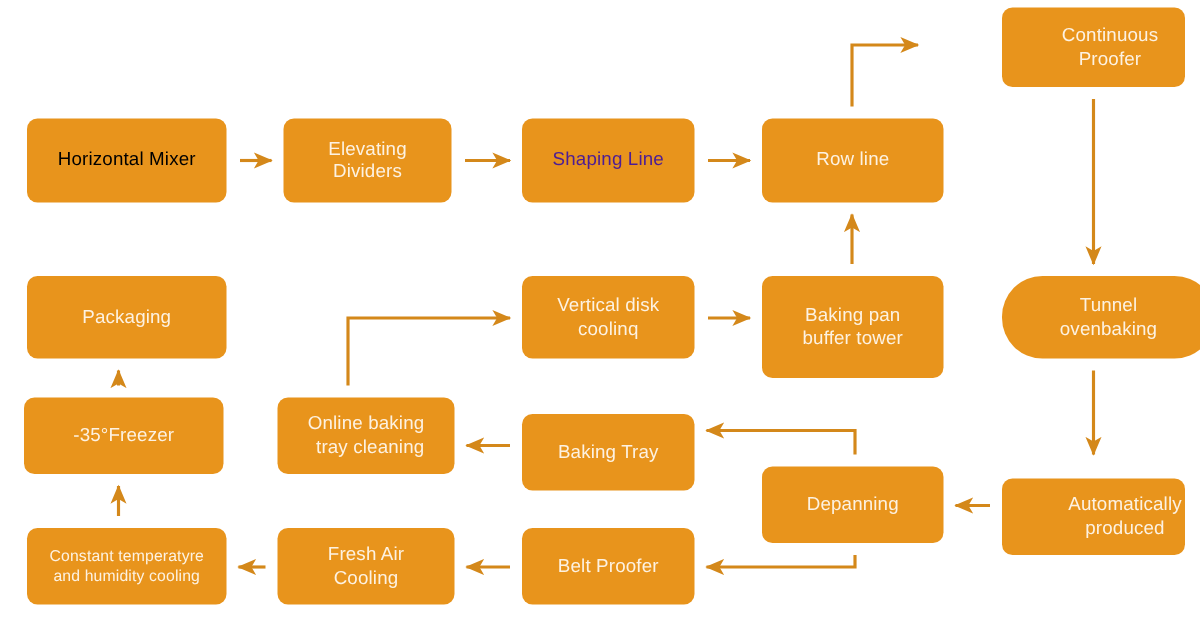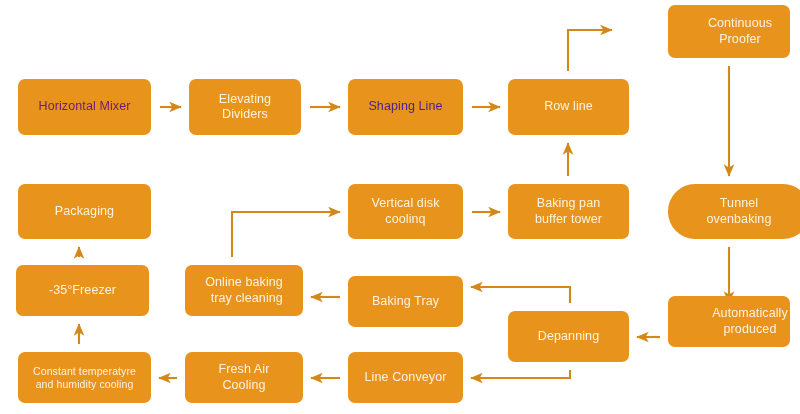--- a/index.html
+++ b/index.html
@@ -71,40 +71,40 @@
         <path d="M 79 344 L 79 324" fill="none" stroke="#d4881a" stroke-width="2.1" stroke-linecap="butt" stroke-linejoin="miter" marker-end="url(#arrowhead)"></path>
         <path d="M 79 257 L 79 247" fill="none" stroke="#d4881a" stroke-width="2.1" stroke-linecap="butt" stroke-linejoin="miter" marker-end="url(#arrowhead)"></path>
         <path d="M 340 297 L 311 297" fill="none" stroke="#d4881a" stroke-width="2.1" stroke-linecap="butt" stroke-linejoin="miter" marker-end="url(#arrowhead)"></path>
         <path d="M 232 257 L 232 212 L 340 212" fill="none" stroke="#d4881a" stroke-width="2.1" stroke-linecap="butt" stroke-linejoin="miter" marker-end="url(#arrowhead)"></path>
         <path d="M 472 212 L 500 212" fill="none" stroke="#d4881a" stroke-width="2.1" stroke-linecap="butt" stroke-linejoin="miter" marker-end="url(#arrowhead)"></path>
         <path d="M 568 176 L 568 143" fill="none" stroke="#d4881a" stroke-width="2.1" stroke-linecap="butt" stroke-linejoin="miter" marker-end="url(#arrowhead)"></path>
       </g>
   </svg>
 
   <div id="node-group">
-      <div class="node" style="left: 18px; top: 79px; width: 133px; height: 56px; background: rgb(232, 148, 28); color: #701a75;"><span>Horizontal Mixer</span></div>
+      <div class="node" style="left: 18px; top: 79px; width: 133px; height: 56px; background: rgb(232, 148, 28); color: #000000;"><span>Horizontal Mixer</span></div>
       <div class="node" style="left: 189px; top: 79px; width: 112px; height: 56px; background: rgb(232, 148, 28); color: rgb(253, 242, 226);"><span>Elevating Dividers</span></div>
       <div class="node" style="left: 348px; top: 79px; width: 115px; height: 56px; background: rgb(232, 148, 28); color: #4c1d95;"><span>Shaping Line</span></div>
       <div class="node" style="left: 508px; top: 79px; width: 121px; height: 56px; background: rgb(232, 148, 28); color: rgb(253, 242, 226);"><span>Row line</span></div>
       <div class="node" style="left: 668px; top: 5px; width: 122px; height: 53px; background: rgb(232, 148, 28); color: rgb(253, 242, 226); padding-left: 28px;"><span>Continuous
 Proofer</span></div>
       <div class="node" style="left: 18px; top: 184px; width: 133px; height: 55px; background: rgb(232, 148, 28); color: rgb(253, 242, 226);"><span>Packaging</span></div>
       <div class="node" style="left: 348px; top: 184px; width: 115px; height: 55px; background: rgb(232, 148, 28); color: rgb(253, 242, 226);"><span>Vertical disk
 coolinq</span></div>
-      <div class="node" style="left: 508px; top: 184px; width: 121px; height: 55px; background: rgb(232, 148, 28); color: rgb(253, 242, 226);"><span>Baking pan
+      <div class="node" style="left: 508px; top: 184px; width: 121px; height: 68px; background: rgb(232, 148, 28); color: rgb(253, 242, 226);"><span>Baking pan
 buffer tower</span></div>
       <div class="node" style="left: 668px; top: 184px; width: 142px; height: 55px; background: rgb(232, 148, 28); color: rgb(253, 242, 226); border-radius: 27px;"><span>Tunnel
 ovenbaking</span></div>
       <div class="node" style="left: 16px; top: 265px; width: 133px; height: 51px; background: rgb(232, 148, 28); color: rgb(253, 242, 226);"><span>-35°Freezer</span></div>
       <div class="node" style="left: 185px; top: 265px; width: 118px; height: 51px; background: rgb(232, 148, 28); color: rgb(253, 242, 226); text-align: right;"><span>Online baking
 tray cleaning</span></div>
       <div class="node" style="left: 348px; top: 276px; width: 115px; height: 51px; background: rgb(232, 148, 28); color: rgb(253, 242, 226);"><span>Baking Tray</span></div>
       <div class="node" style="left: 508px; top: 311px; width: 121px; height: 51px; background: rgb(232, 148, 28); color: rgb(253, 242, 226);"><span>Depanning</span></div>
-      <div class="node" style="left: 668px; top: 296px; width: 122px; height: 51px; background: rgb(232, 148, 28); color: rgb(253, 242, 226); padding-left: 48px;"><span>Automatically
+      <div class="node" style="left: 668px; top: 319px; width: 122px; height: 51px; background: rgb(232, 148, 28); color: rgb(253, 242, 226); padding-left: 48px;"><span>Automatically
 produced</span></div>
       <div class="node small" style="left: 18px; top: 352px; width: 133px; height: 51px; background: rgb(232, 148, 28); color: rgb(253, 242, 226);"><span>Constant temperatyre
 and humidity cooling</span></div>
       <div class="node" style="left: 185px; top: 352px; width: 118px; height: 51px; background: rgb(232, 148, 28); color: rgb(253, 242, 226);"><span>Fresh Air
 Cooling</span></div>
-      <div class="node" style="left: 348px; top: 352px; width: 115px; height: 51px; background: rgb(232, 148, 28); color: rgb(253, 242, 226);"><span>Line Conveyor</span></div>
+      <div class="node" style="left: 348px; top: 352px; width: 115px; height: 51px; background: rgb(232, 148, 28); color: rgb(253, 242, 226);"><span>Belt Proofer</span></div>
     </div>
 
 </div>
 
 </body></html>

